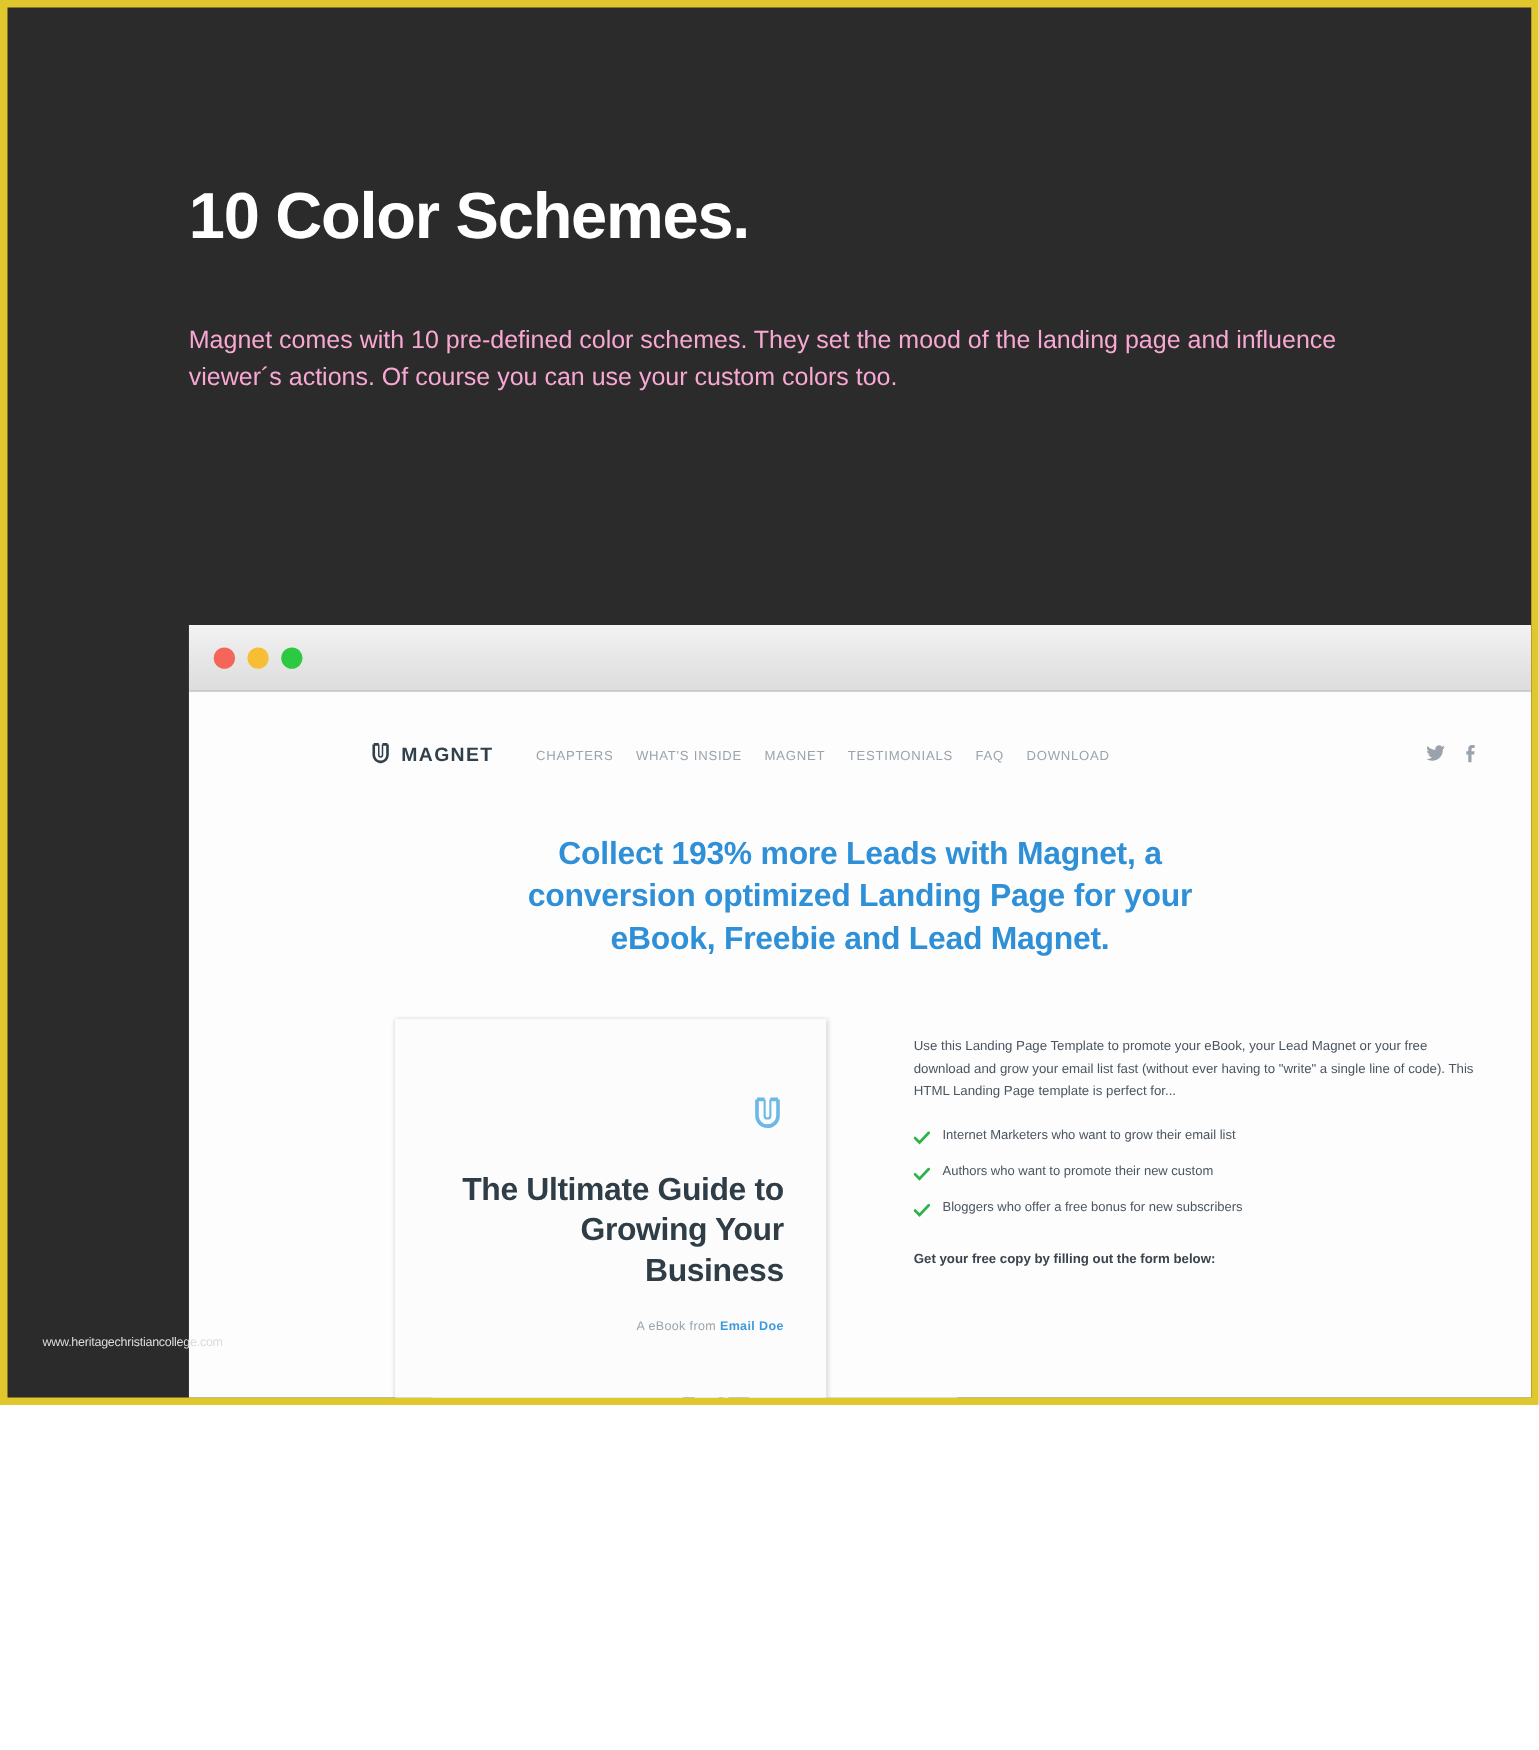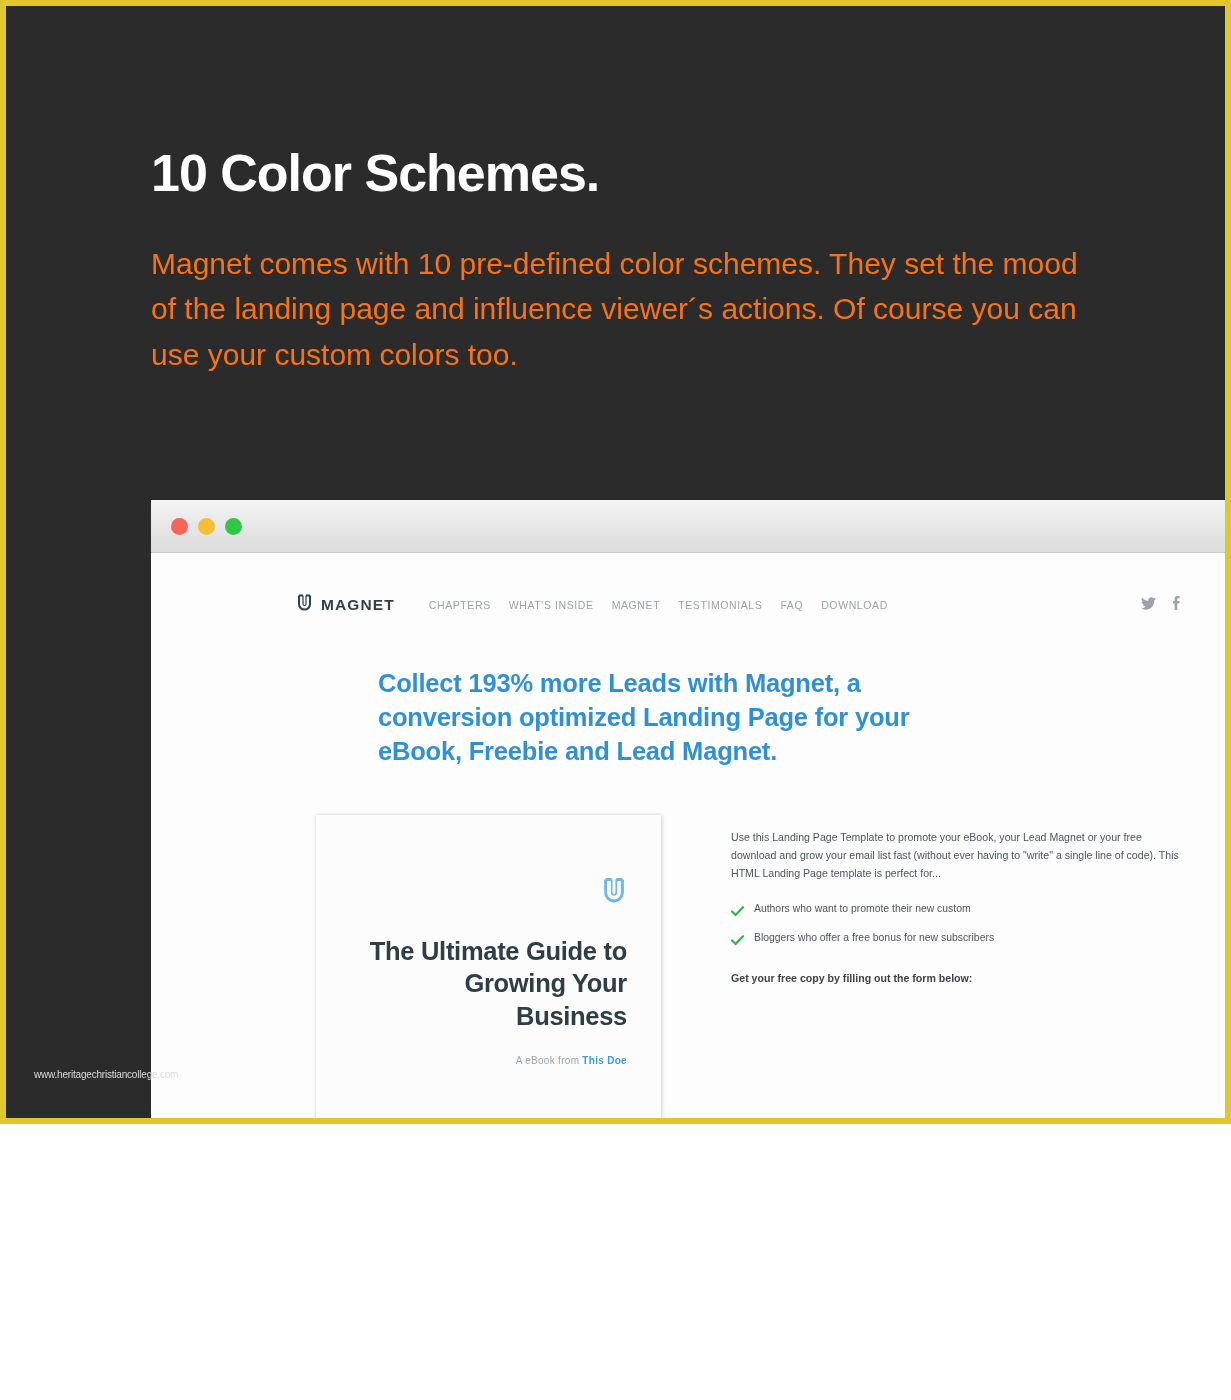--- a/index.html
+++ b/index.html
@@ -21,22 +21,22 @@
     overflow: hidden;
   }
 
   
   .intro { position: absolute; left: 145px; top: 140px; width: 960px; }
   .intro-title {
     font-size: 52px; font-weight: bold; color: #ffffff;
     letter-spacing: -1px; line-height: 1.05;
   }
   .intro-body {
-    margin-top: 40px;
-    font-size: 30px; color: #f97316; line-height: 1.52;
+    margin-top: 56px;
+    font-size: 20px; color: #f9a8d4; line-height: 1.52;
     max-width: 930px; font-weight: 300;
   }
 
   
   .browser {
     position: absolute; left: 145px; top: 494px;
     width: 1074px; height: 900px;
     overflow: hidden;
   }
   .titlebar {
@@ -72,21 +72,21 @@
   .nav-link {
     font-size: 10.5px; color: #9aa3ab; letter-spacing: 0.6px;
     text-decoration: none; white-space: nowrap;
   }
   .social { margin-left: auto; display: flex; gap: 16px; align-items: center; }
 
   
   .hero-head {
     margin: 42px auto 0;
     width: 620px;
-    text-align: left;
+    text-align: center;
     font-size: 25.5px; line-height: 1.33;
     font-weight: bold; color: #2f90d8;
     letter-spacing: -0.2px;
   }
 
   
   .hero-cols { display: flex; margin-top: 46px; padding: 0 45px 0 155px; }
   .col-left { width: 400px; position: relative; text-align: right; }
   .col-right { flex: 1; padding-left: 25px; padding-top: 13px; }
 
@@ -227,27 +227,35 @@
           <div class="col-left">
             <div class="ebook">
               <div class="ebook-logo">
                 <svg width="26" height="28" viewBox="0 0 17 18" aria-hidden="true">
                   <path d="M3 1.5 V10 a5.5 5.5 0 0 0 11 0 V1.5" fill="none" stroke="#6cb8e8" stroke-width="1.9"></path>
                   <path d="M3 1.5 h4 M10 1.5 h4" stroke="#6cb8e8" stroke-width="1.9"></path>
                   <path d="M7 1.5 V10 a1.5 1.5 0 0 0 3 0 V1.5" fill="none" stroke="#6cb8e8" stroke-width="1.1"></path>
                 </svg>
               </div>
               <div class="ebook-title">The Ultimate Guide to Growing Your Business</div>
-              <div class="ebook-author"><span>A eBook from </span><b>This Doe</b></div>
+              <div class="ebook-author"><span>A eBook from </span><b>Email Doe</b></div>
             </div>
           </div>
 
           <div class="col-right">
             <div class="right-para">Use this Landing Page Template to promote your eBook, your Lead Magnet or your free download and grow your email list fast (without ever having to "write" a single line of code). This HTML Landing Page template is perfect for...</div>
             <div class="checklist">
+              <div class="check-row">
+                <span class="check-mark">
+                  <svg width="13" height="11" viewBox="0 0 13 11" aria-hidden="true">
+                      <path d="M1 5.4 L4.6 9 L12 1.2" fill="none" stroke="#2eb34a" stroke-width="2.1" stroke-linecap="round"></path>
+                    </svg>
+                </span>
+                <span class="check-text">Internet Marketers who want to grow their email list</span>
+              </div>
               <div class="check-row">
                 <span class="check-mark">
                   <svg width="13" height="11" viewBox="0 0 13 11" aria-hidden="true">
                       <path d="M1 5.4 L4.6 9 L12 1.2" fill="none" stroke="#2eb34a" stroke-width="2.1" stroke-linecap="round"></path>
                     </svg>
                 </span>
                 <span class="check-text">Authors who want to promote their new custom</span>
               </div>
               <div class="check-row">
                 <span class="check-mark">

